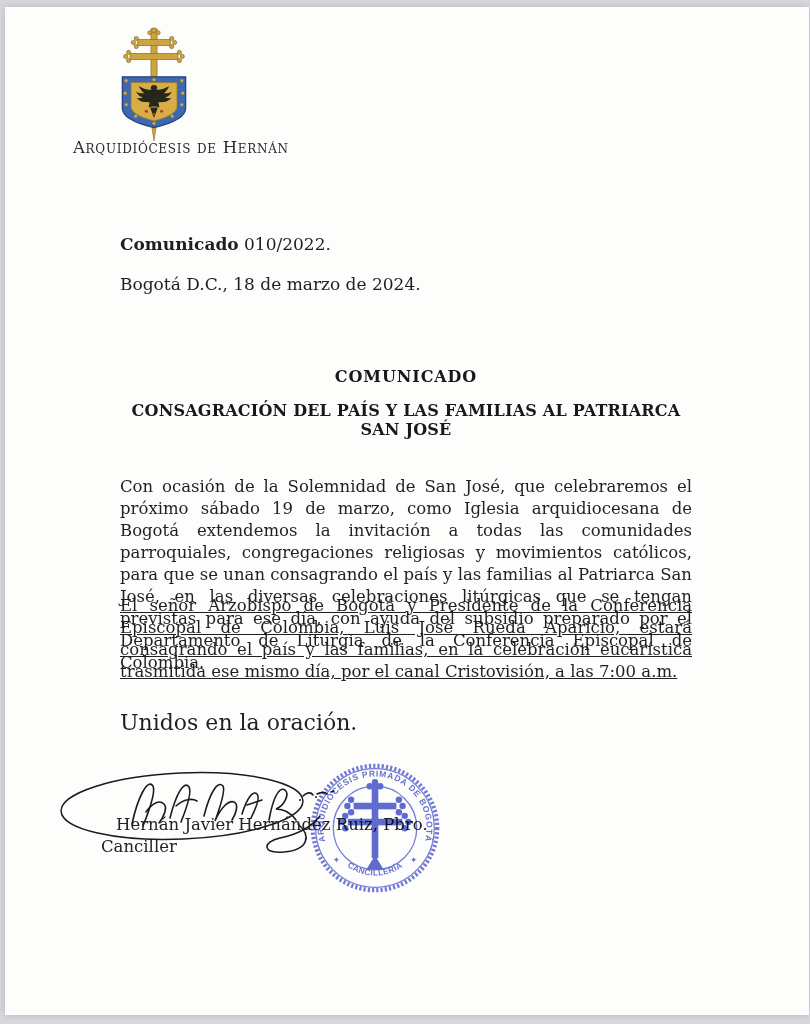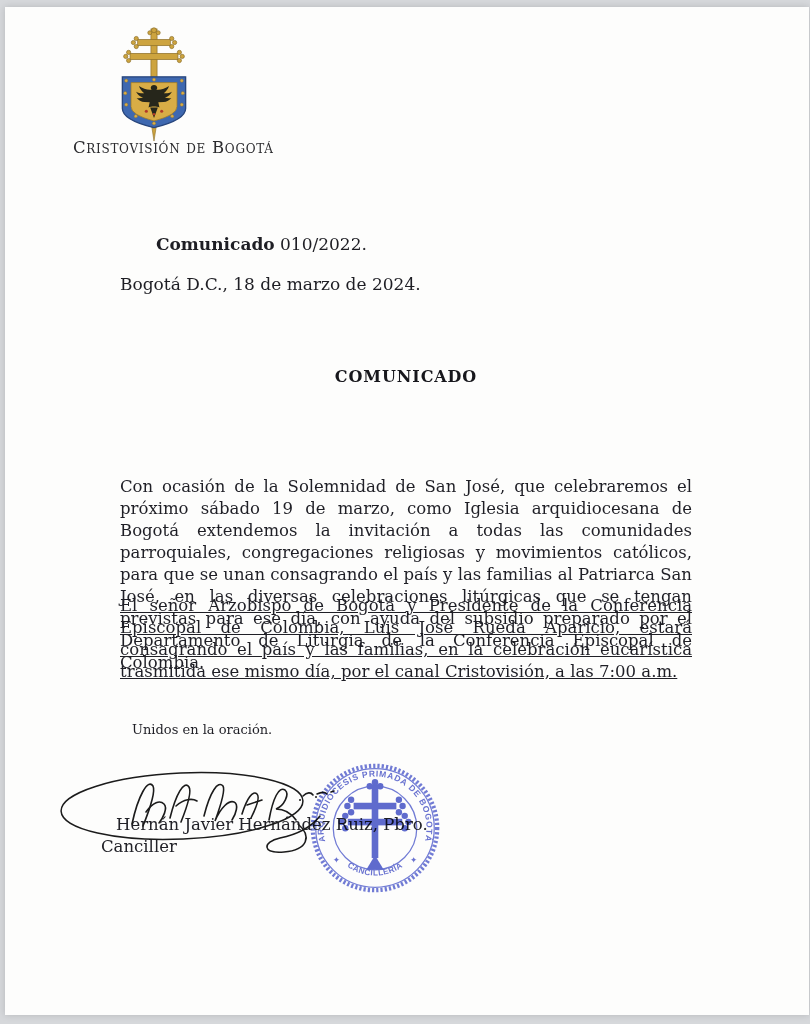--- a/index.html
+++ b/index.html
@@ -1,29 +1,29 @@
 <!DOCTYPE html>
 <html><head>
 <meta charset="utf-8">
 <style>
   html,body{margin:0;padding:0;}
   body{background:#c9cbcf;font-family:"DejaVu Serif",serif;}
   .photo{position:relative;width:810px;height:1024px;background:#d6d8db;overflow:hidden;}
   .page{position:absolute;left:5px;top:7px;width:804px;height:1008px;background:#fdfdfc;box-shadow:0 0 7px rgba(0,0,0,.15);}
   .abs{position:absolute;}
   .org{left:73px;top:138px;font-variant:small-caps;font-size:16.5px;letter-spacing:.7px;color:#2b2b2e;}
-  .meta-line1{left:120px;top:217px;font-size:17px;color:#1e1e24;margin-left:36px;}
+  .meta-line1{left:120px;top:217px;font-size:17px;color:#1e1e24;}
   .meta-line1 .lbl{font-weight:700;}
   .meta-line2{left:120px;top:257px;font-size:17px;color:#1e1e24;}
   .h-title{left:120px;top:367px;width:572px;text-align:center;font-weight:700;font-size:16px;letter-spacing:.9px;color:#17171c;}
   .h-subject{left:117px;top:401px;width:578px;text-align:center;font-weight:700;font-size:16px;letter-spacing:.2px;color:#17171c;}
   .para{left:120px;width:572px;text-align:justify;font-size:16.5px;line-height:22px;color:#1f1f26;margin:0;}
   .p1{top:476px;}
   .p2{top:595px;text-decoration:underline;}
-  .closing{left:120px;top:710px;font-size:13px;color:#1f1f26;margin:12px;}
+  .closing{left:120px;top:710px;font-size:22px;color:#1f1f26;margin:0;}
   .sig-name{left:116px;top:815px;font-size:16.5px;color:#222228;margin:0;}
   .sig-title{left:101px;top:837px;font-size:16.5px;color:#222228;margin:0;}
   .sig-svg{left:50px;top:750px;}
   .seal-svg{left:307px;top:760px;mix-blend-mode:multiply;opacity:.88;}
   .seal-text{font-family:"Liberation Sans",sans-serif;font-weight:600;}
 </style>
 </head>
 <body>
 
 <div class="photo">
@@ -65,26 +65,27 @@
         <circle cx="69" cy="93" r="1.7"></circle>
         <circle cx="50" cy="100.5" r="1.7"></circle>
     </g>
     <path d="M50 60.5 c-1.9 0-3.4 1.4-3.4 3 0 .8.3 1.5.9 2-4.3.5-9.2-1-13.2-3.9 1.1 3.2 3 5.7 5.5 7.4-2.9.4-5.8-.1-8.5-1.5 1.5 3 4.2 5.1 7.3 6.1-2.1.7-4.4.9-6.7.5 1.9 2.5 4.8 4 8.1 4.2l5.5.3-1.2 5.4c1.7-.7 3.3-1 5.7-1 2.4 0 4 .3 5.7 1l-1.2-5.4 5.5-.3c3.3-.2 6.2-1.7 8.1-4.2-2.3.4-4.6.2-6.7-.5 3.1-1 5.8-3.1 7.3-6.1-2.7 1.4-5.6 1.9-8.5 1.5 2.5-1.7 4.4-4.2 5.5-7.4-4 2.9-8.9 4.4-13.2 3.9.6-.5.9-1.2.9-2 0-1.6-1.5-3-3.4-3z" fill="#26261b"></path>
     <polygon points="46,84 50,95 54,84" fill="#26261b"></polygon>
     <circle cx="42" cy="88" r="1.6" fill="#b23a28"></circle>
       <circle cx="58" cy="88" r="1.6" fill="#b23a28"></circle>
     <circle cx="50" cy="91" r="1.3" fill="#b23a28"></circle>
   </svg>
 
-  <div class="abs org">Cristovisión de Bogotá</div>
+  <div class="abs org">Arquidiócesis de Hernán</div>
 
   <p class="abs meta-line1"><span class="lbl">Comunicado</span> <span>010/2022.</span></p>
   <p class="abs meta-line2">Bogotá D.C., 18 de marzo de 2024.</p>
 
   <div class="abs h-title">COMUNICADO</div>
+  <div class="abs h-subject">CONSAGRACIÓN DEL PAÍS Y LAS FAMILIAS AL PATRIARCA SAN JOSÉ</div>
 
   <p class="abs para p1">Con ocasión de la Solemnidad de San José, que celebraremos el próximo sábado 19 de marzo, como Iglesia arquidiocesana de Bogotá extendemos la invitación a todas las comunidades parroquiales, congregaciones religiosas y movimientos católicos, para que se unan consagrando el país y las familias al Patriarca San José, en las diversas celebraciones litúrgicas que se tengan previstas para ese día, con ayuda del subsidio preparado por el Departamento de Liturgia de la Conferencia Episcopal de Colombia.</p>
   <p class="abs para p2">El señor Arzobispo de Bogotá y Presidente de la Conferencia Episcopal de Colombia, Luis José Rueda Aparicio, estará consagrando el país y las familias, en la celebración eucarística trasmitida ese mismo día, por el canal Cristovisión, a las 7:00 a.m.</p>
   <p class="abs closing">Unidos en la oración.</p>
 
   <p class="abs sig-name">Hernán Javier Hernández Ruiz, Pbro.</p>
   <p class="abs sig-title">Canciller</p>
 
   <svg class="abs sig-svg" width="285" height="118" viewBox="0 0 285 118">
     <g fill="none" stroke="#1b1b1b" stroke-width="1.6" stroke-linecap="round">

